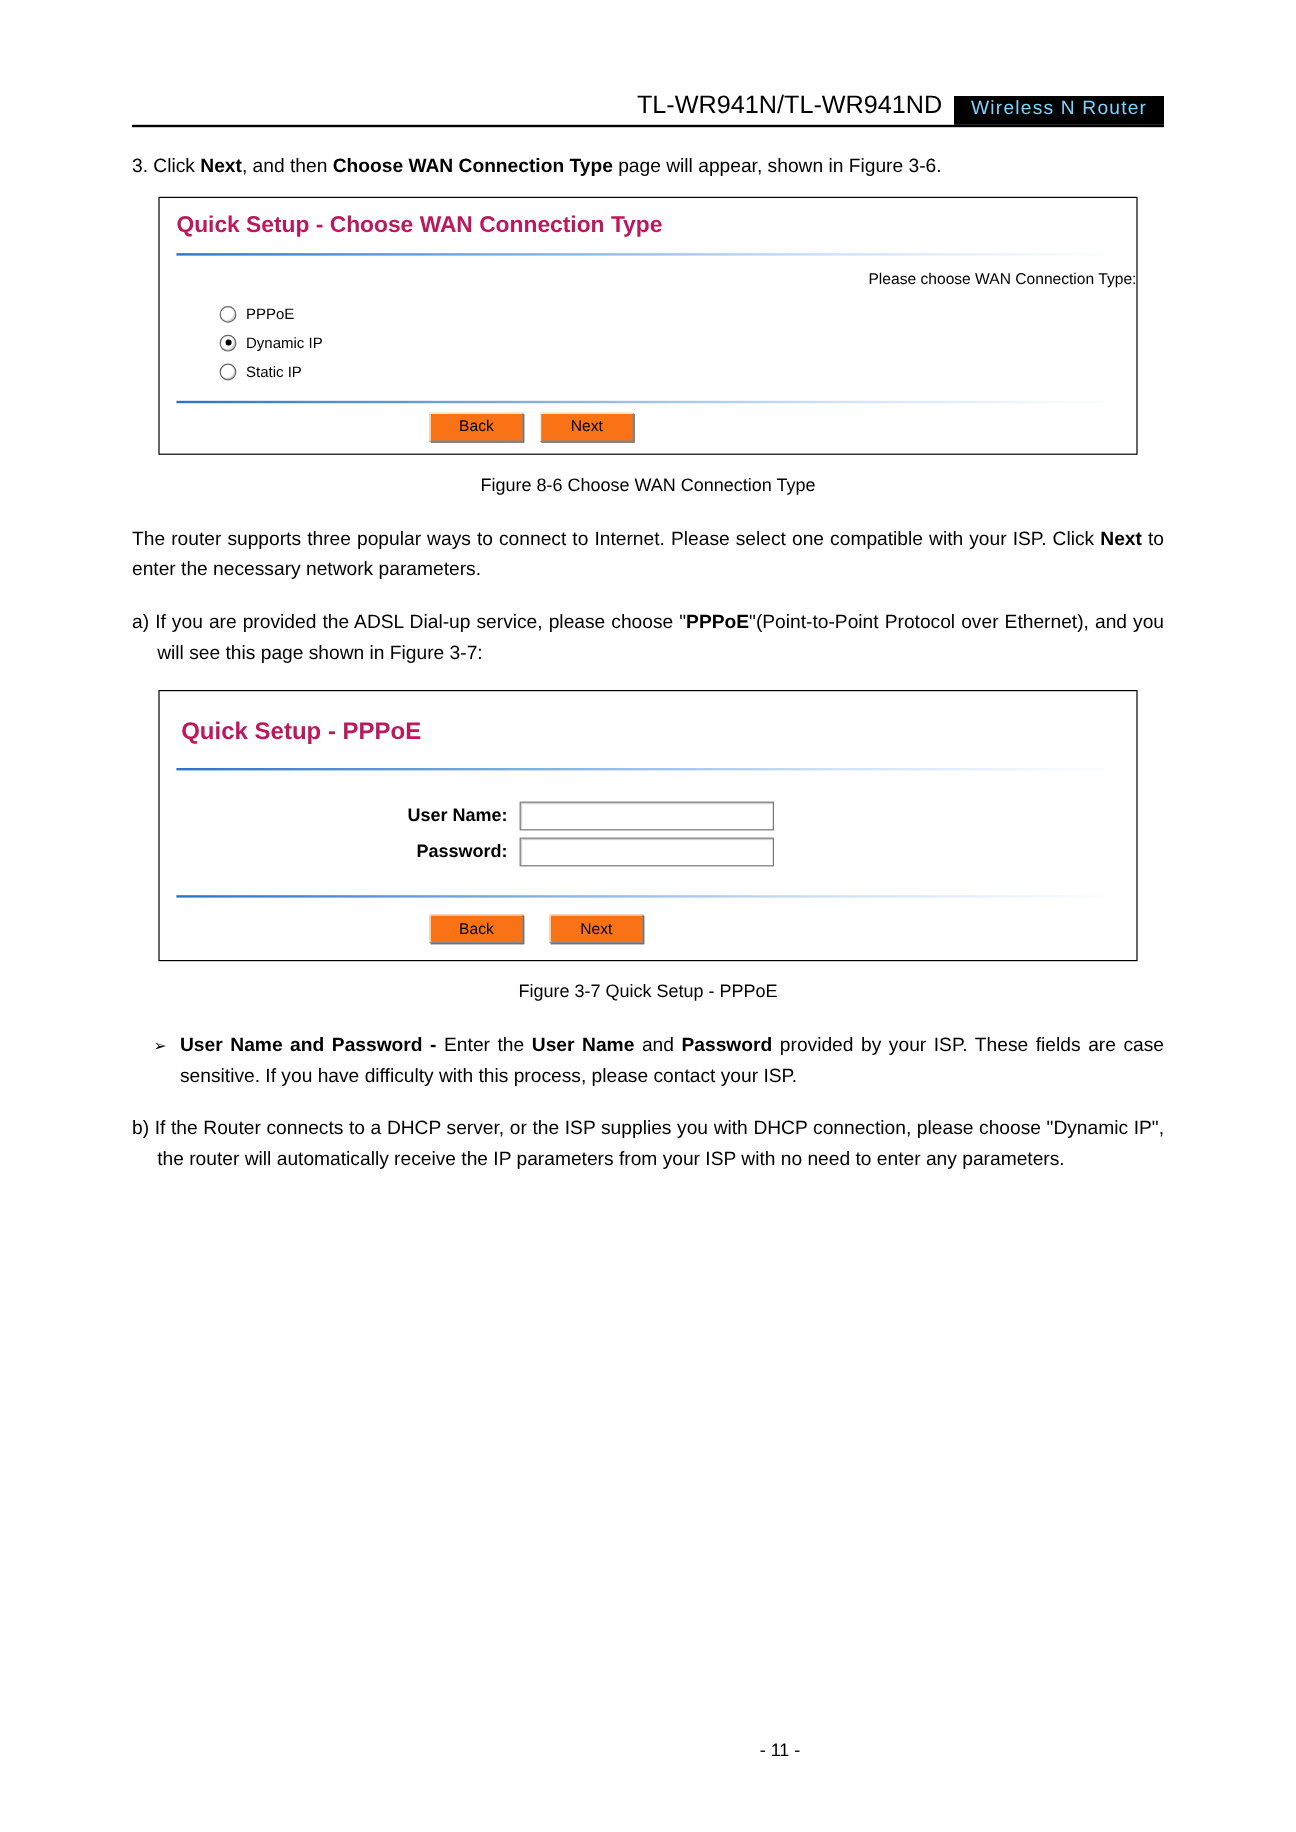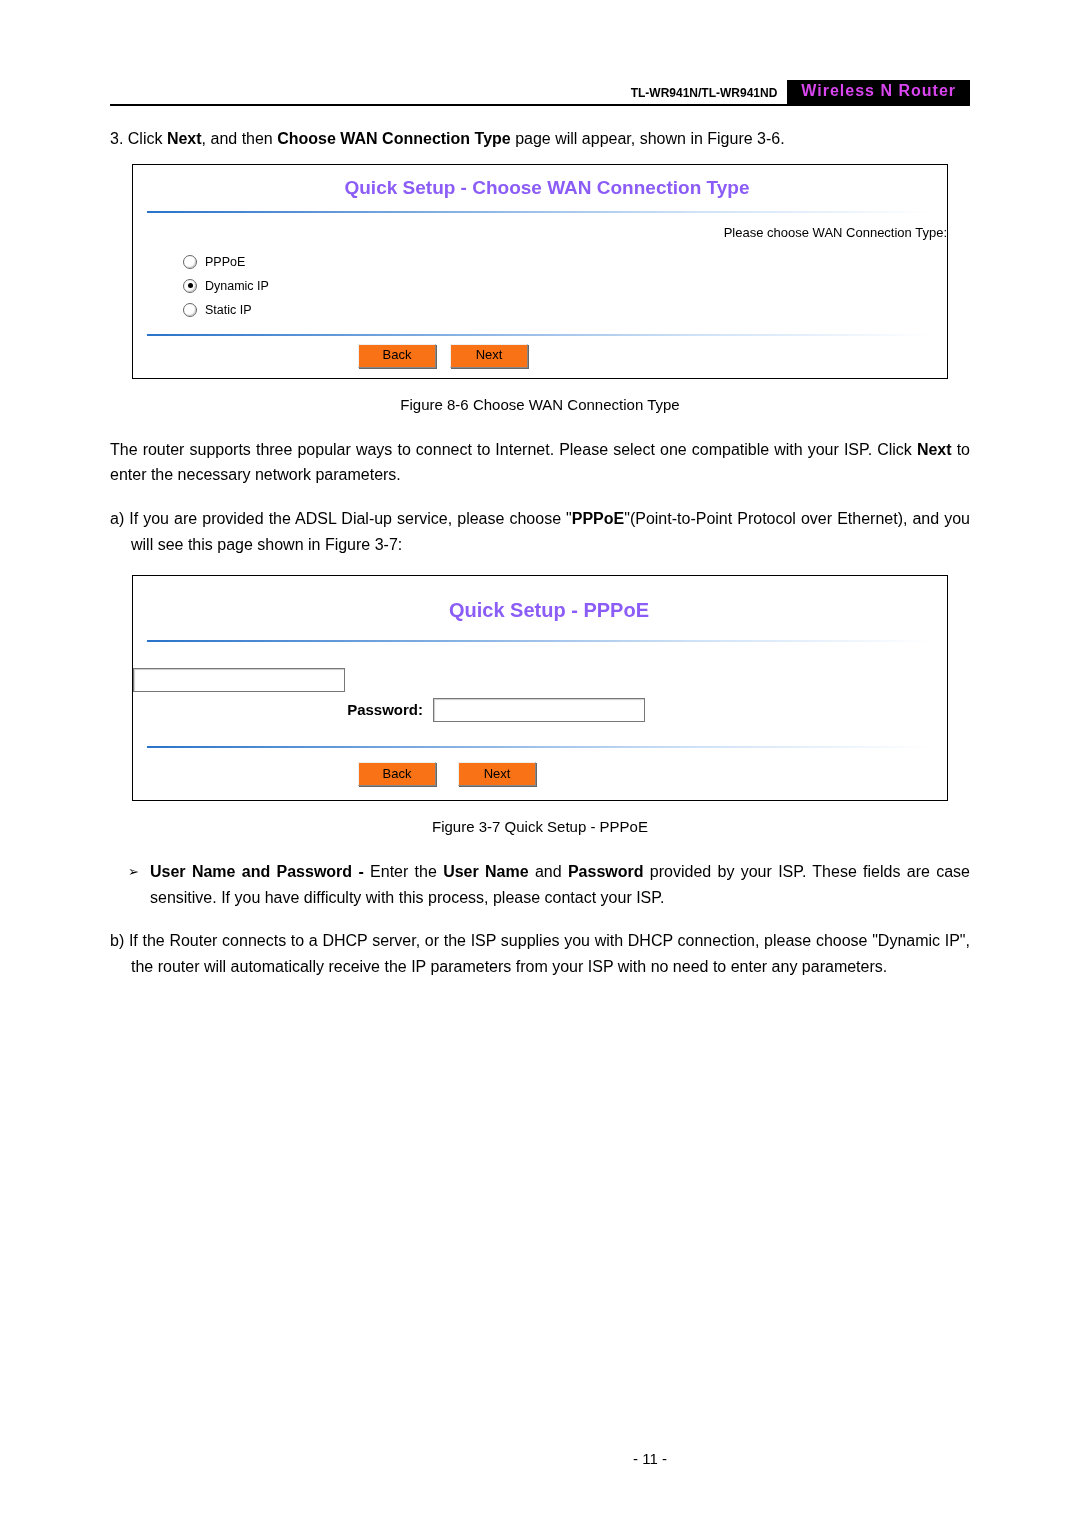--- a/index.html
+++ b/index.html
@@ -19,35 +19,35 @@
   
   .topbar {
     border-bottom: 2px solid #000;
     display: flex;
     align-items: stretch;
     justify-content: flex-end;
     height: 24px;
     margin-bottom: 20px;
   }
   .topbar .model {
-    font-weight: bold;
-    font-size: 12px;
+    font-weight: normal;
+    font-size: 21px;
     padding: 0 10px 4px 0;
     display: flex;
     align-items: flex-end;
   }
   .topbar .devname-wrap {
     background: #000;
     display: flex;
     align-items: flex-end;
     padding: 0 14px 4px 14px;
   }
   .topbar .devname {
-    color: #d946ef;
-    font-weight: bold;
+    color: #7dd3fc;
+    font-weight: normal;
     font-size: 16px;
     letter-spacing: 1px;
   }
 
   .body-text {
     font-size: 16px;
     line-height: 1.6;
   }
   .body-text b { font-weight: bold; }
   .step { margin: 4px 0 12px 0; }
@@ -79,23 +79,22 @@
     text-align: justify;
   }
 
   
   .fig-box {
     border: 1px solid #000;
     margin: 8px 22px 0 22px;
   }
   .fig-head {
     font-weight: bold;
-    color: #8b5cf6;
+    color: #be185d;
     padding: 8px 0 8px 14px;
-    text-align: center;
   }
   .fig-head.small { font-size: 19px; }
   .fig-head.big { font-size: 20px; padding: 18px 0 14px 18px; }
   .fig-rule {
     height: 2px;
     background: linear-gradient(to right, #2a73c9 0%, #cfe2f7 70%, #ffffff 100%);
     margin: 0 14px;
   }
   .fig-options {
     padding: 10px 0 10px 50px;
@@ -239,20 +238,21 @@
 
     <div class="hang">
       <span>a) If you are provided the ADSL Dial-up service, please choose "</span><b>PPPoE</b><span>"(Point-to-Point Protocol over Ethernet), and you will see this page shown in Figure 3-7:</span>
     </div>
 
     <div class="fig-box">
       <div class="fig-head big">Quick Setup - PPPoE</div>
       <div class="fig-rule"></div>
       <div class="form-rows">
         <div class="form-row">
+          <div class="form-label">User Name:</div>
           <div class="form-input"></div>
         </div>
         <div class="form-row">
           <div class="form-label">Password:</div>
           <div class="form-input"></div>
         </div>
       </div>
       <div class="fig-rule"></div>
       <div class="fig-buttonbar2">
         <span class="winbtn">Back</span>

